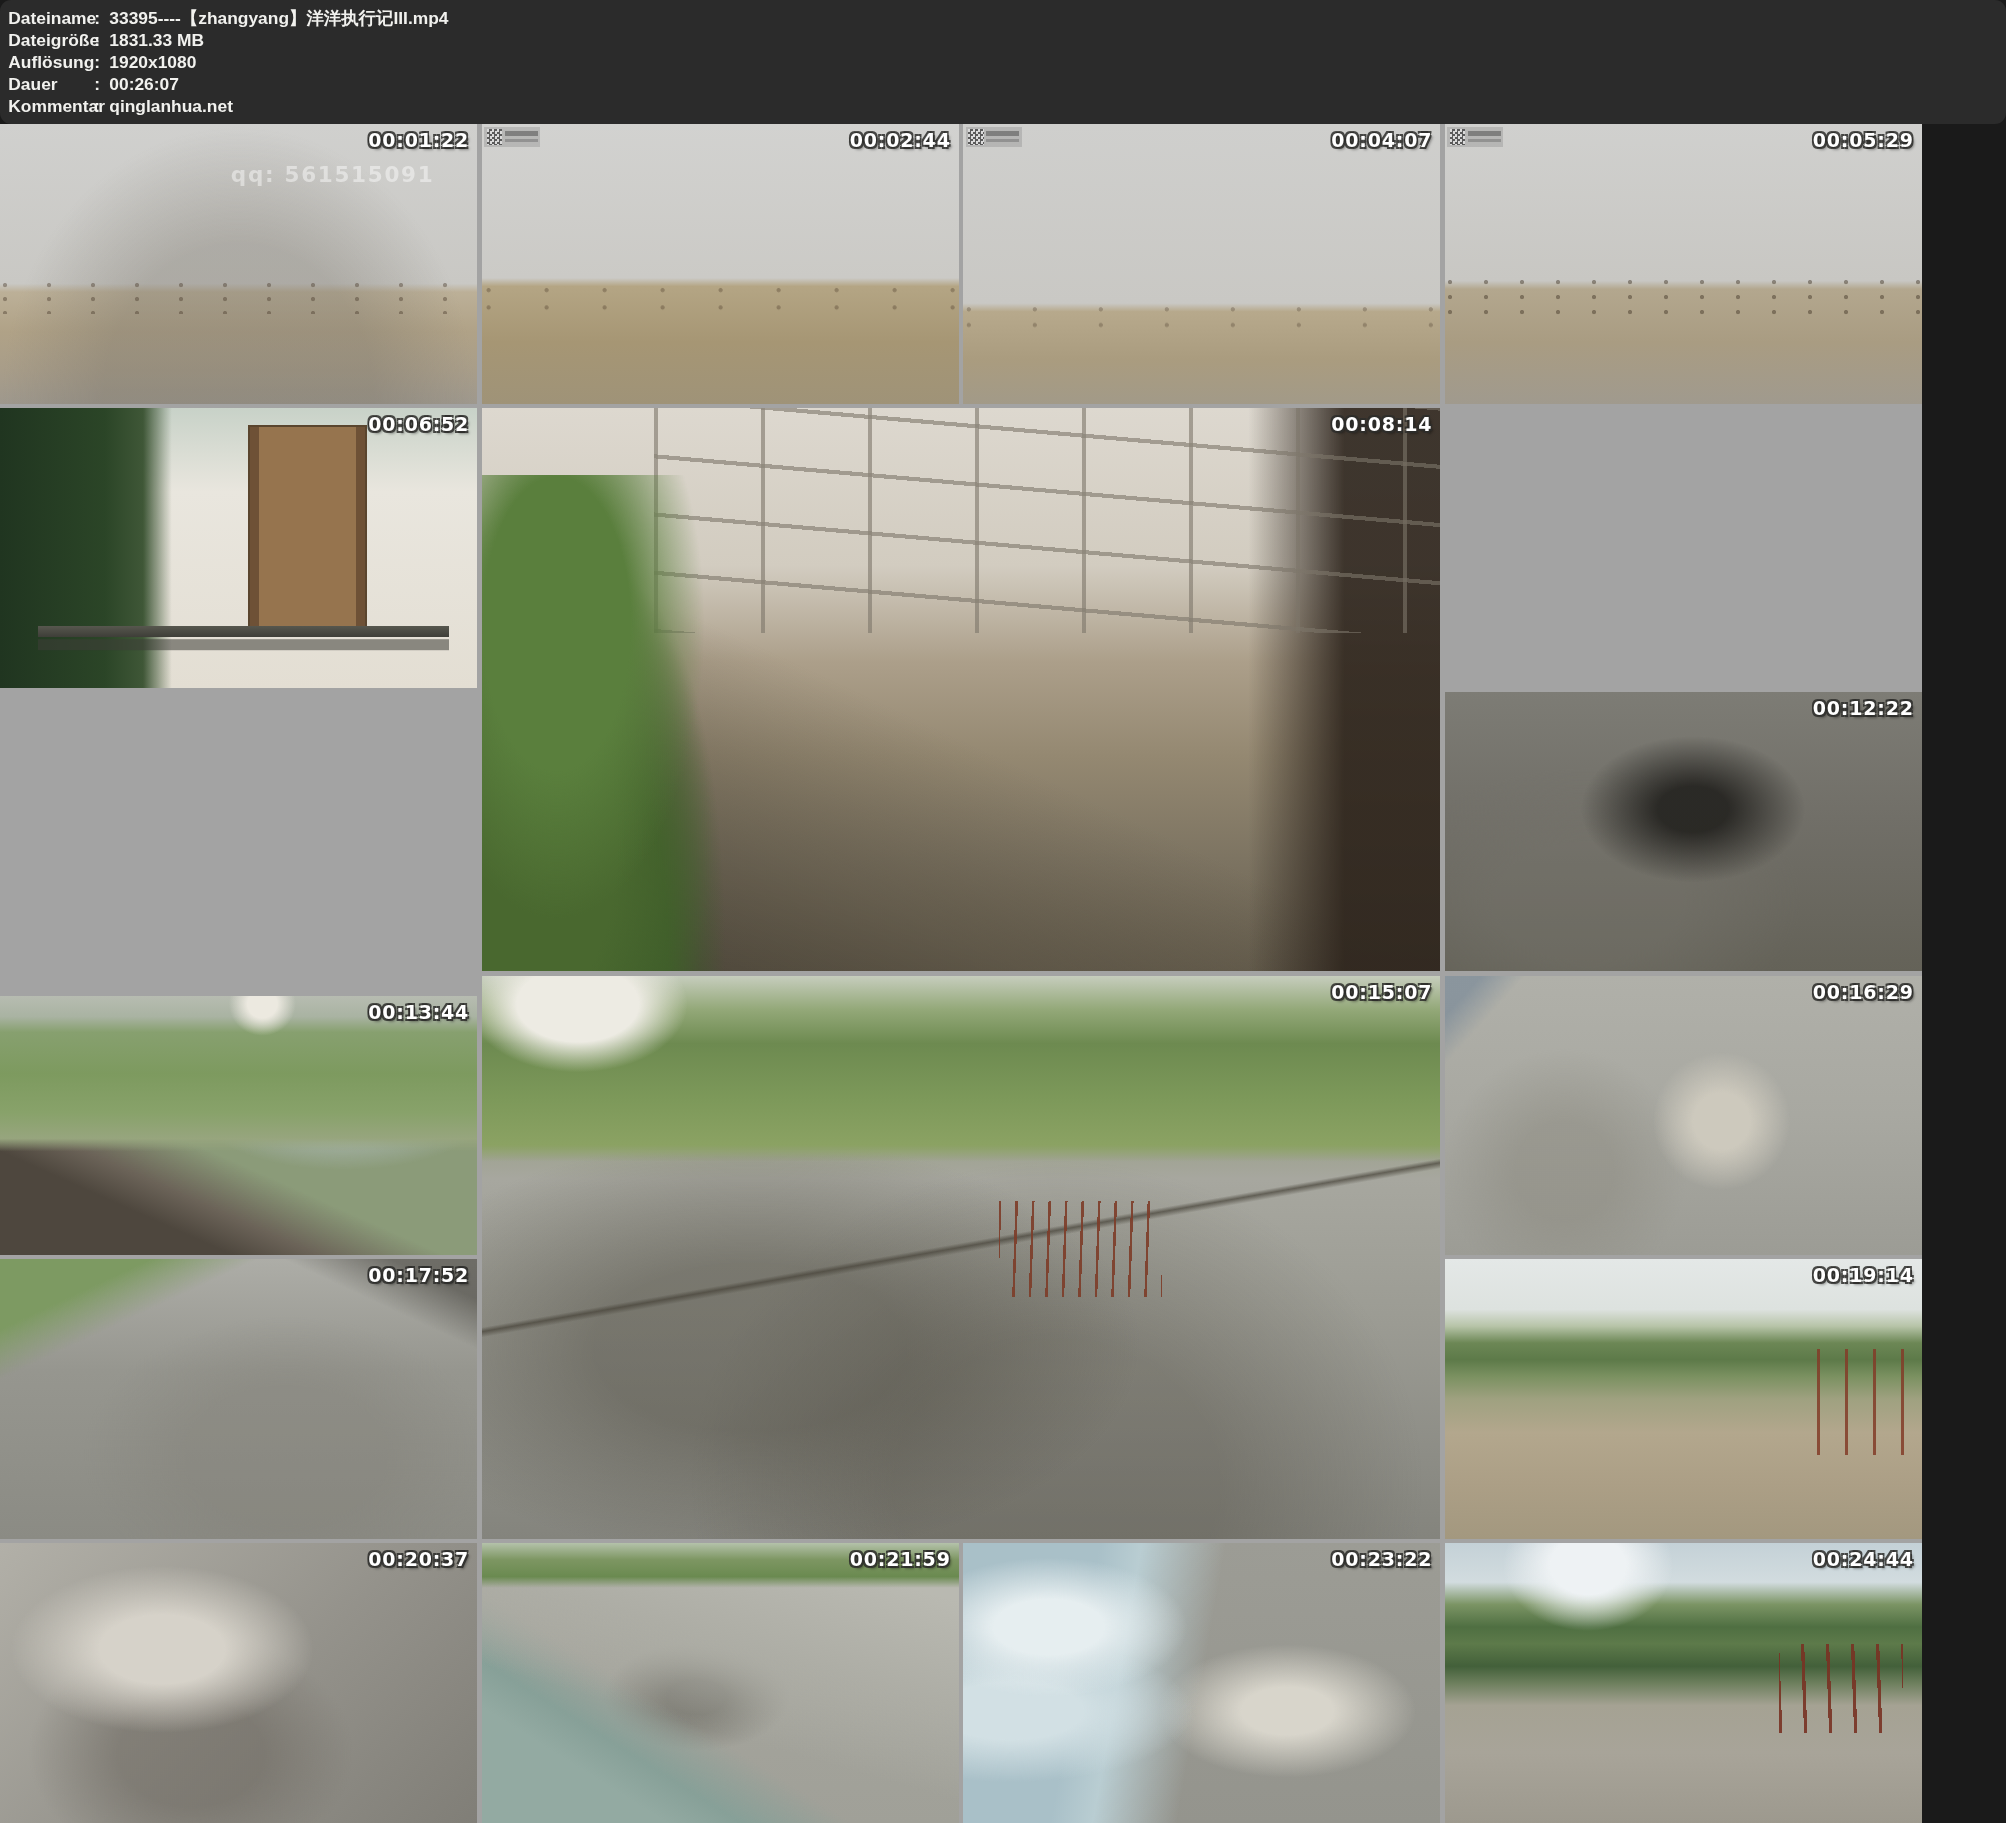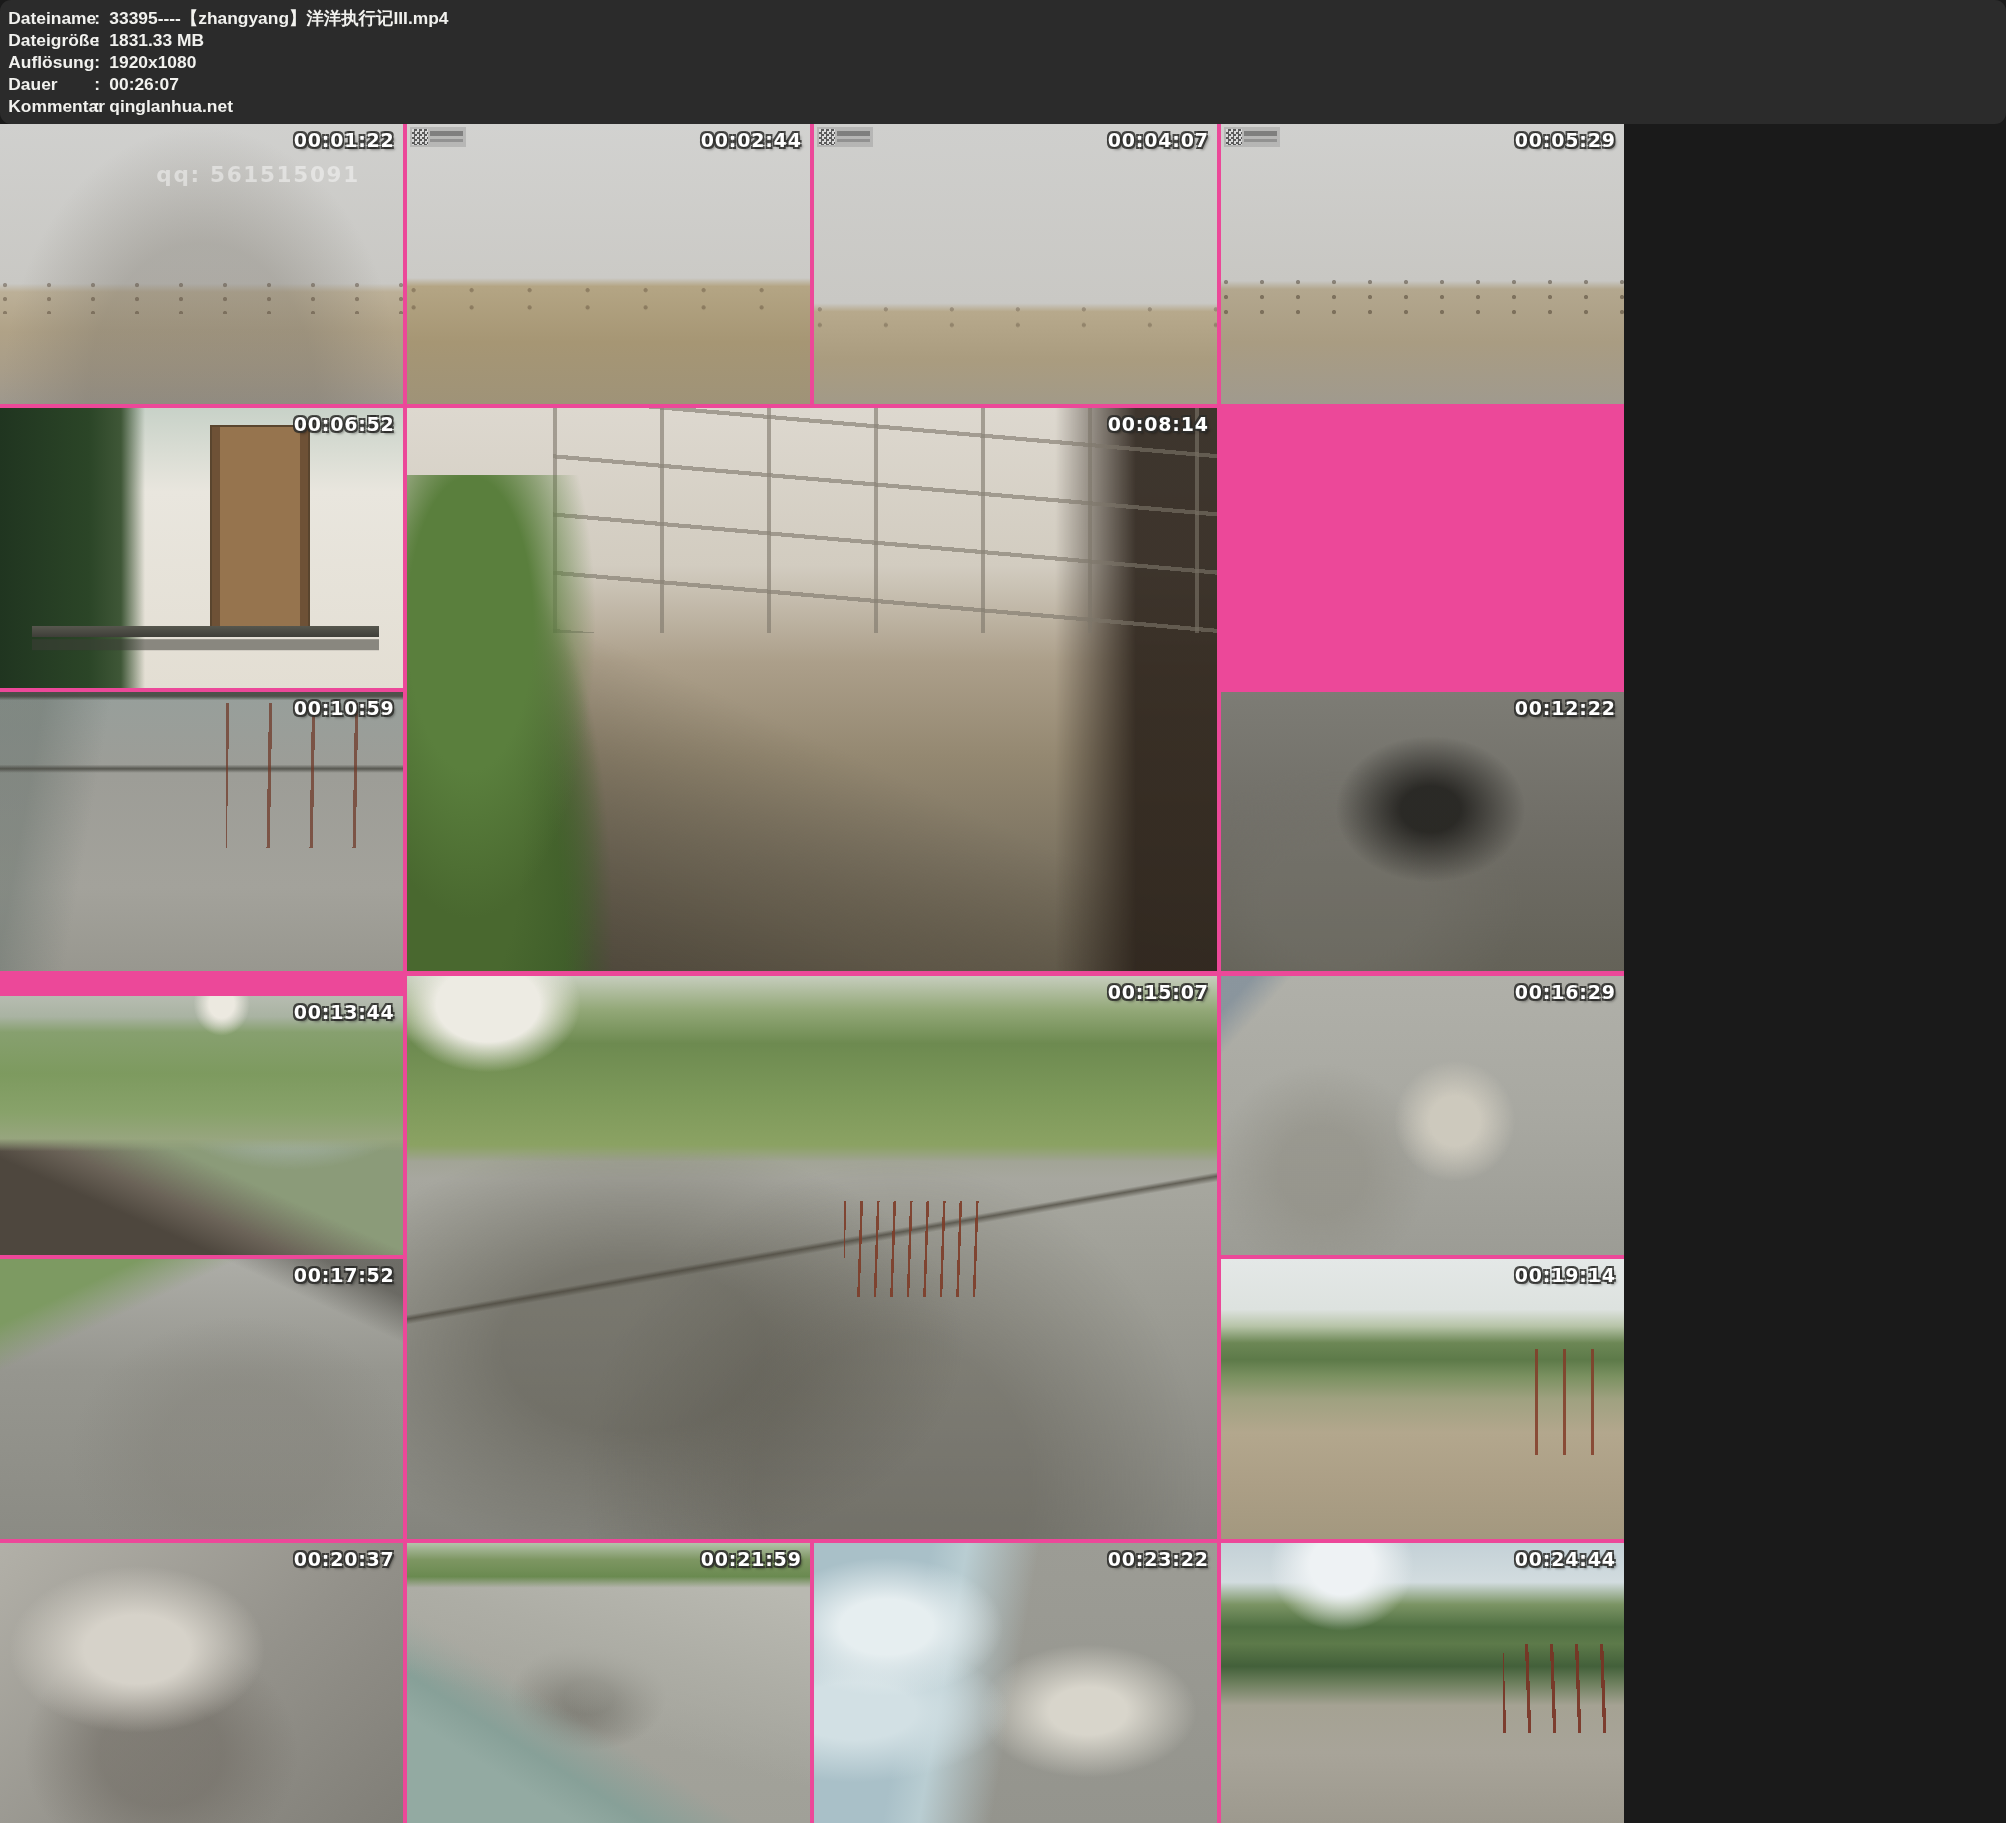--- a/index.html
+++ b/index.html
@@ -19,26 +19,26 @@
     color: #f1f1ee;
     border-radius: 11px;
   }
   .info-row { display: flex; height: 22px; line-height: 22px; font-weight: bold; font-size: 17.4px; }
   .info-row .lbl { width: 86px; }
   .info-row .colon { width: 15px; text-align: left; }
   .info-row .val { white-space: nowrap; }
 
   
   .grid {
-    width: 1624px; height: 1699px;
+    width: 1922px; height: 1699px;
     display: grid;
     grid-template-columns: repeat(4, 1fr);
     grid-template-rows: repeat(6, 1fr);
     gap: 4.1px;
-    background: #ec4899;
+    background: #a3a3a3;
   }
   .thumb { position: relative; overflow: hidden; background: #8a8a84; }
   .thumb::before, .thumb::after { content: ""; position: absolute; pointer-events: none; }
 
   .timestamp {
     position: absolute; top: 5px; right: 8.3px; z-index: 5;
     font: bold 19px "DejaVu Sans", sans-serif;
     letter-spacing: 0.8px; color: #ffffff;
     text-shadow: -1.7px -1.7px 0 rgba(45,45,42,.85), 1.7px -1.7px 0 rgba(45,45,42,.85),
                  -1.7px 1.7px 0 rgba(45,45,42,.85), 1.7px 1.7px 0 rgba(45,45,42,.85),
@@ -255,23 +255,20 @@
           <i></i>
         </div>
       </div>
     </div>
     <div class="thumb sc-porch" style="grid-area: 2 / 1 / 3 / 2;">
       <span class="timestamp">00:06:52</span>
     </div>
     <div class="thumb sc-steps" style="grid-area: 2 / 2 / 4 / 4;">
       <span class="timestamp">00:08:14</span>
     </div>
-    <div class="thumb sc-walkway" style="grid-area: 3 / 1 / 4 / 2;">
-      <span class="timestamp">00:10:59</span>
-    </div>
     <div class="thumb sc-darkground" style="grid-area: 3 / 4 / 4 / 5;">
       <span class="timestamp">00:12:22</span>
     </div>
     <div class="thumb sc-lakedam" style="grid-area: 4 / 1 / 5 / 2; margin-top: 20px;">
       <span class="timestamp">00:13:44</span>
     </div>
     <div class="thumb sc-damtop" style="grid-area: 4 / 2 / 6 / 4;">
       <span class="timestamp">00:15:07</span>
     </div>
     <div class="thumb sc-palefoot" style="grid-area: 4 / 4 / 5 / 5;">

